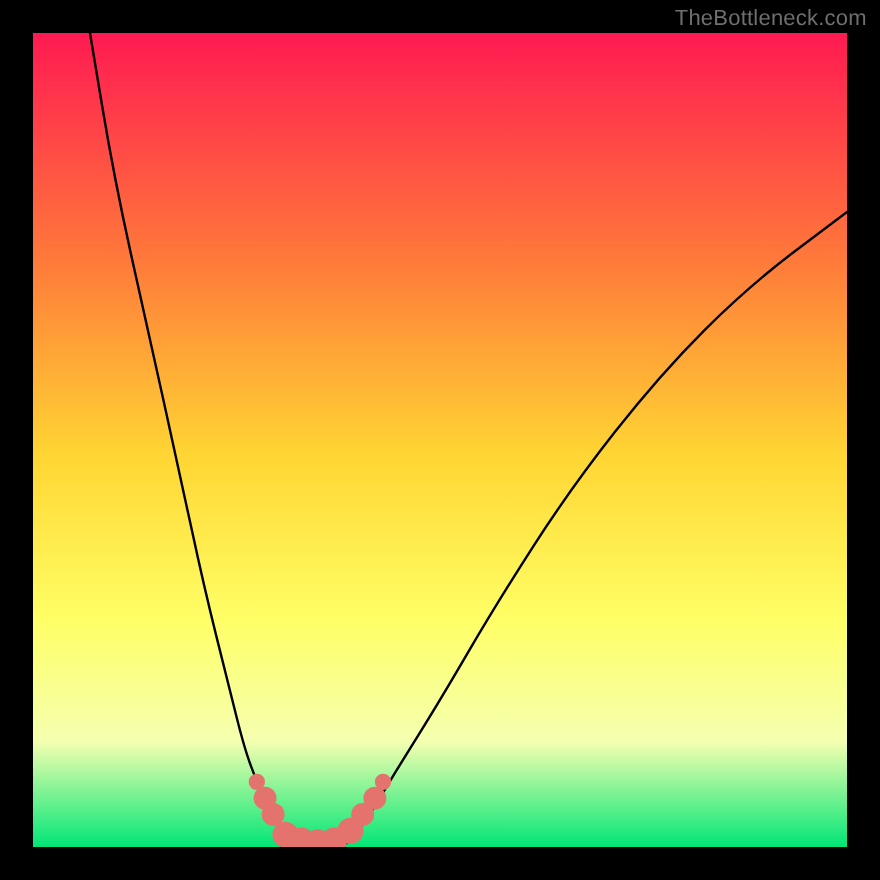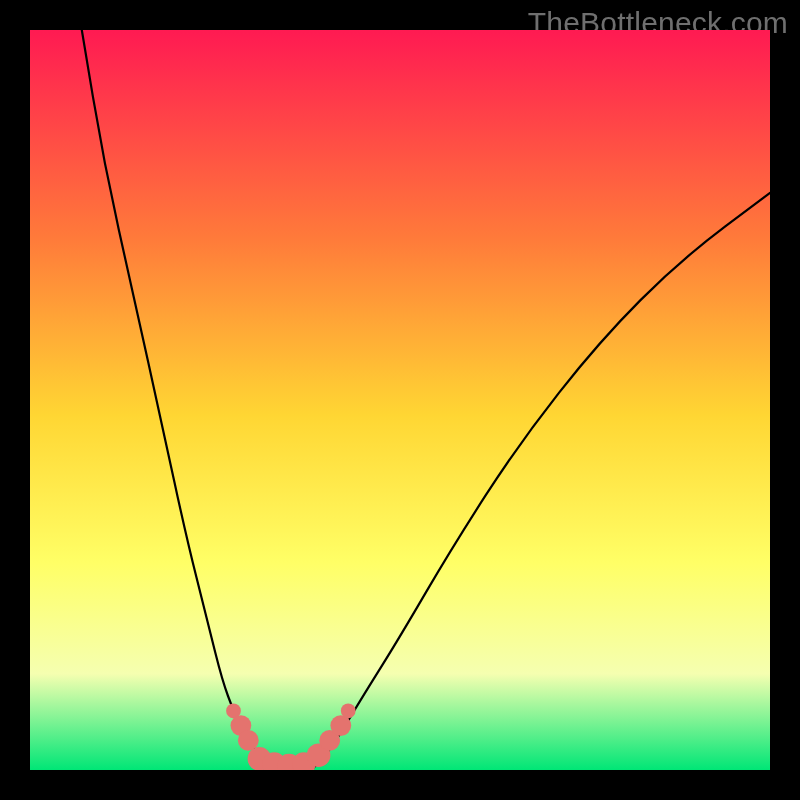--- a/index.html
+++ b/index.html
@@ -24,21 +24,21 @@
     left: 0;
     top: 0;
     width: 740px;
     height: 740px;
   }
   .watermark {
     position: absolute;
     top: 6px;
     right: 12px;
     color: #6f6f6f;
-    font-size: 30px;
+    font-size: 20px;
     letter-spacing: 0.2px;
     font-weight: 400;
   }
   svg { display: block; }
 </style>
 </head>
 <body>
 
 <div class="watermark">TheBottleneck.com</div>
 

